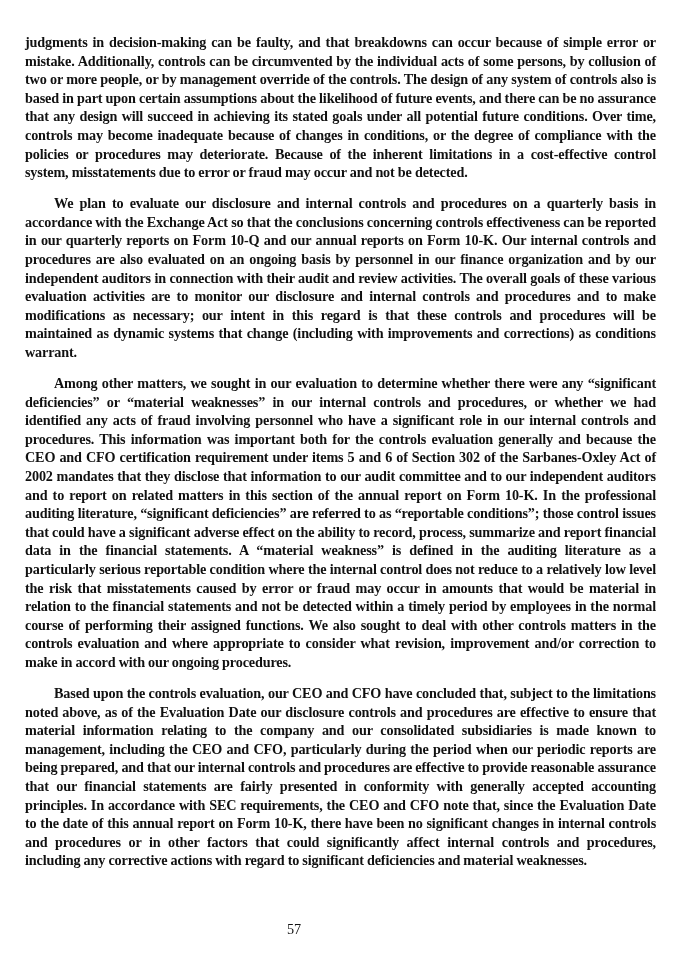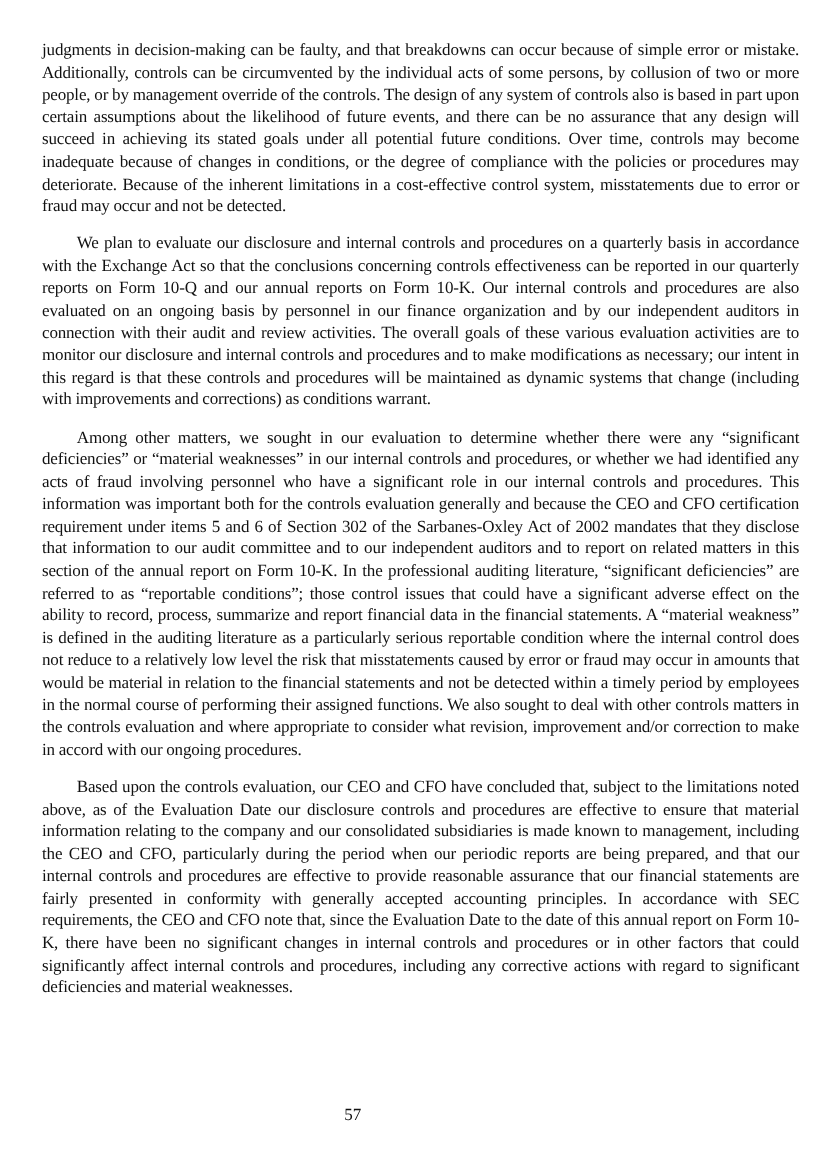--- a/index.html
+++ b/index.html
@@ -10,23 +10,24 @@
     body {
       width: 696px;
       height: 970px;
       position: relative;
       overflow: hidden;
       font-family: "Liberation Serif", "DejaVu Serif", serif;
       color: #111111;
     }
     .page {
       position: absolute;
-      left: 35px;
+      left: 25px;
       top: 33px;
       width: 631px;
+      font-weight: bold;
     }
     .para {
       margin: 0 0 12.5px 0;
       font-size: 14.2px;
       line-height: 18.6px;
       text-align: justify;
       text-align-last: left;
       letter-spacing: -0.15px;
       word-spacing: -0.2px;
     }

